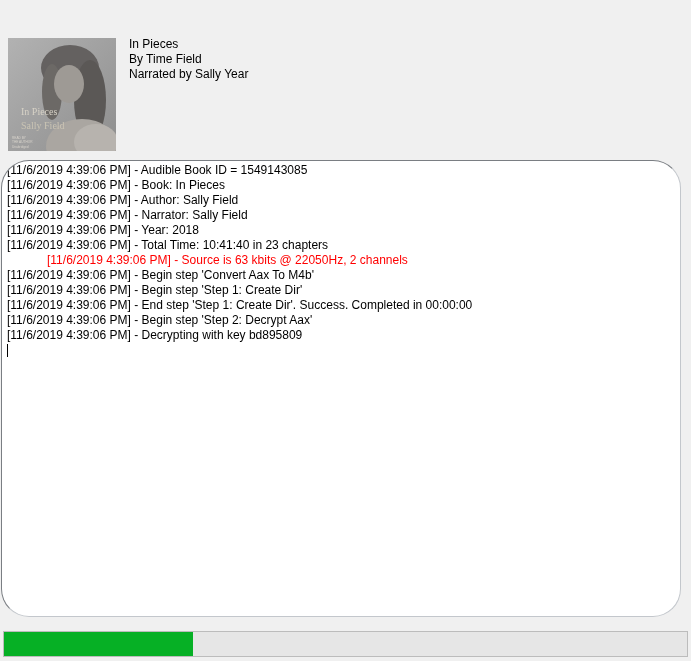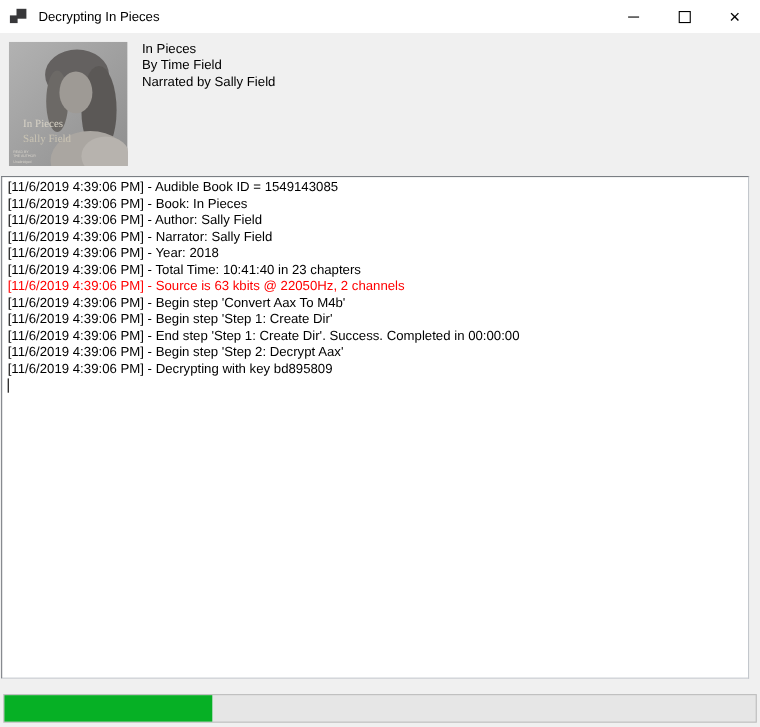--- a/index.html
+++ b/index.html
@@ -37,56 +37,39 @@
     border-top: 1px solid #7a7e83;
     border-left: 1px solid #7a7e83;
     border-right: 1px solid #c3c7cc;
     border-bottom: 1px solid #c3c7cc;
     padding: 2px 0 0 5px;
     font-size: 12px; line-height: 15px;
     color: #000;
     overflow: hidden;
     white-space: pre;
     cursor: text;
+    border-radius: 28px;
   }
   .log-line { height: 15px; }
-  .log-line.red { color: #ff0000; }
+  .log-line.red { color: #ff0000; margin-left: 40px; }
   .caret { width: 1px; height: 13px; background: #000; margin-top: 1px; }
   
   .progressbar {
     position: absolute; left: 3px; top: 631px;
     width: 683px; height: 24px;
     background: #e6e6e6;
     border: 1px solid #bcbcbc;
   }
   .progress-fill { height: 100%; width: 0; background: #06b025; }
 </style>
 </head>
 <body>
 
 <div class="window">
 
-  <div class="titlebar">
-    <div class="app-icon">
-      <div class="sq-small"></div>
-      <div class="sq-large"></div>
-    </div>
-    <div class="title-text">Decrypting In Pieces</div>
-    <div class="controls">
-      <div class="ctrl">
-        <div class="min-glyph"></div>
-      </div>
-      <div class="ctrl">
-        <div class="max-glyph"></div>
-      </div>
-      <div class="ctrl">
-        <span style="font-size:13px;">✕</span>
-      </div>
-    </div>
-  </div>
 
   <div class="cover">
     <svg width="108" height="113" viewBox="0 0 108 113" xmlns="http://www.w3.org/2000/svg">
       <defs>
         <linearGradient id="cg" x1="0" y1="0" x2="1" y2="1">
           <stop offset="0" stop-color="#b2b2b2"></stop>
           <stop offset="1" stop-color="#8e8e8e"></stop>
         </linearGradient>
       </defs>
       <rect width="108" height="113" fill="url(#cg)"></rect>
@@ -103,21 +86,21 @@
       <text x="13" y="91" font-family="Liberation Serif, serif" font-size="10" fill="#cac4b4">Sally Field</text>
       <text x="4" y="101" font-family="Liberation Sans, sans-serif" font-size="3.2" fill="#d8d4cc">READ BY</text>
       <text x="4" y="105" font-family="Liberation Sans, sans-serif" font-size="3.2" fill="#d8d4cc">THE AUTHOR</text>
       <text x="4" y="110" font-family="Liberation Sans, sans-serif" font-size="3.2" fill="#d8d4cc">Unabridged</text>
     </svg>
   </div>
 
   <div class="book-info">
     <div>In Pieces</div>
     <div>By Time Field</div>
-    <div>Narrated by Sally Field</div>
+    <div>Narrated by Sally Year</div>
   </div>
 
   <div class="logbox"><div class="log-line">[11/6/2019 4:39:06 PM] - Audible Book ID = 1549143085</div><div class="log-line">[11/6/2019 4:39:06 PM] - Book: In Pieces</div><div class="log-line">[11/6/2019 4:39:06 PM] - Author: Sally Field</div><div class="log-line">[11/6/2019 4:39:06 PM] - Narrator: Sally Field</div><div class="log-line">[11/6/2019 4:39:06 PM] - Year: 2018</div><div class="log-line">[11/6/2019 4:39:06 PM] - Total Time: 10:41:40 in 23 chapters</div><div class="log-line red">[11/6/2019 4:39:06 PM] - Source is 63 kbits @ 22050Hz, 2 channels</div><div class="log-line">[11/6/2019 4:39:06 PM] - Begin step 'Convert Aax To M4b'</div><div class="log-line">[11/6/2019 4:39:06 PM] - Begin step 'Step 1: Create Dir'</div><div class="log-line">[11/6/2019 4:39:06 PM] - End step 'Step 1: Create Dir'. Success. Completed in 00:00:00</div><div class="log-line">[11/6/2019 4:39:06 PM] - Begin step 'Step 2: Decrypt Aax'</div><div class="log-line">[11/6/2019 4:39:06 PM] - Decrypting with key bd895809</div><div class="caret"></div></div>
 
   <div class="progressbar" style="background: rgb(230, 230, 230);">
     <div class="progress-fill" style="width: 27.7%; background: rgb(6, 176, 37);"></div>
   </div>
 
 </div>
 

